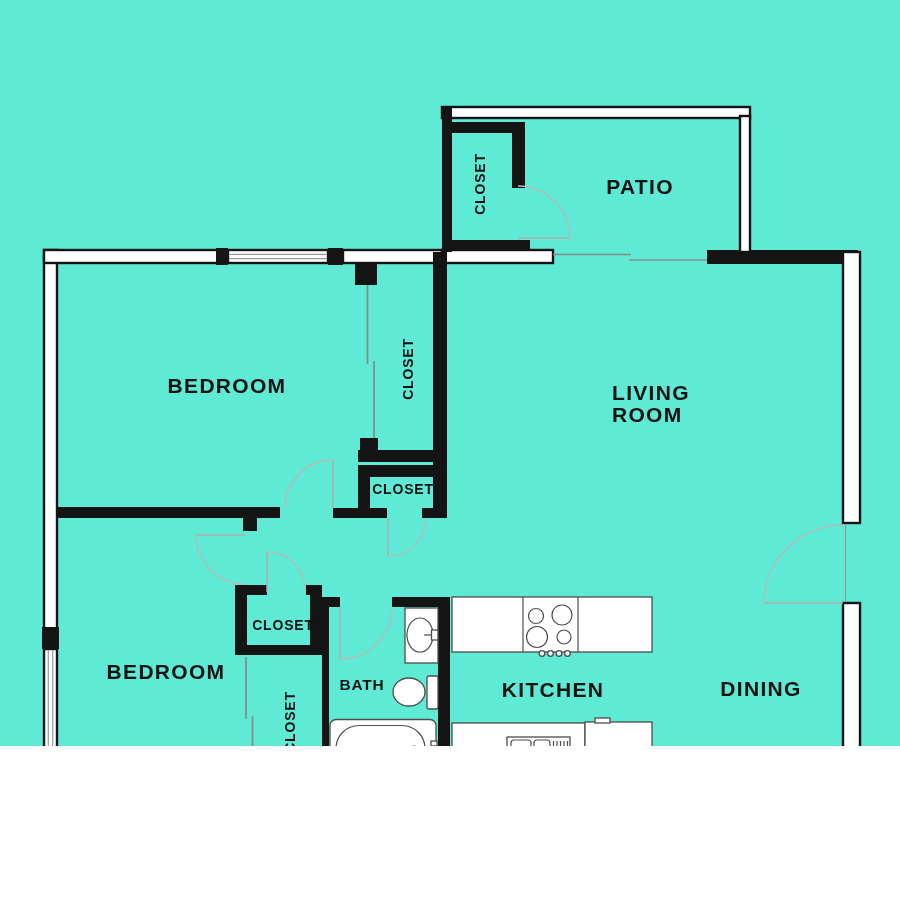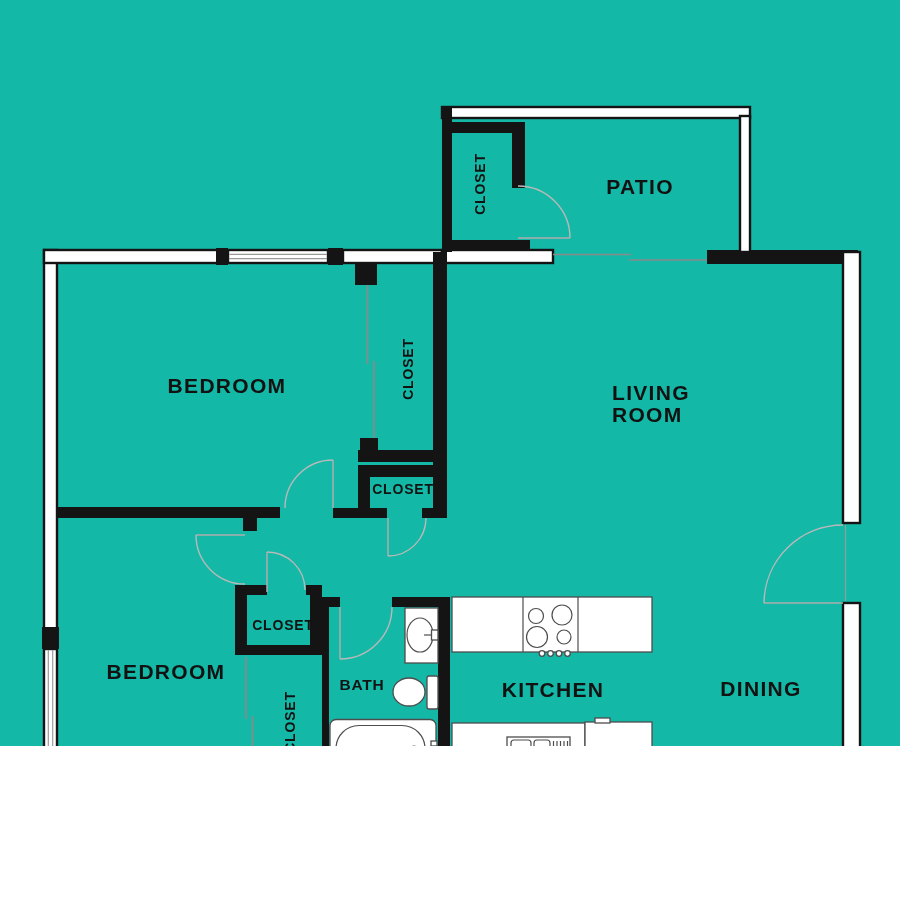--- a/index.html
+++ b/index.html
@@ -1,16 +1,16 @@
 <!DOCTYPE html>
 <html><head>
 <meta charset="utf-8">
 <style>
   html,body{margin:0;padding:0;background:#ffffff;}
-  .canvas{position:relative;width:900px;height:746px;background:#14b8a6;overflow:hidden;}
+  .canvas{position:relative;width:900px;height:746px;background:#5eead4;overflow:hidden;}
   svg{position:absolute;left:0;top:0;}
   .hw{fill:#ffffff;stroke:#141414;stroke-width:2.4;}           
   .sw{fill:#141414;stroke:none;}                               
   .leaf{stroke:#aeaeae;stroke-width:1.5;fill:none;}            
   .door{fill:none;stroke:#b9b9b9;stroke-width:1.4;}            
   .slide{stroke:#8a8a8a;stroke-width:1.7;fill:none;}           
   .wl{stroke:#9a9a9a;stroke-width:1.2;fill:none;}              
   .fx{fill:#ffffff;stroke:#4d4d4d;stroke-width:1.3;}           
   .fxd{fill:none;stroke:#4d4d4d;stroke-width:1.2;}             
   .lbl{font-family:"Liberation Sans","DejaVu Sans",sans-serif;font-weight:bold;fill:#121212;letter-spacing:1.3px;}

